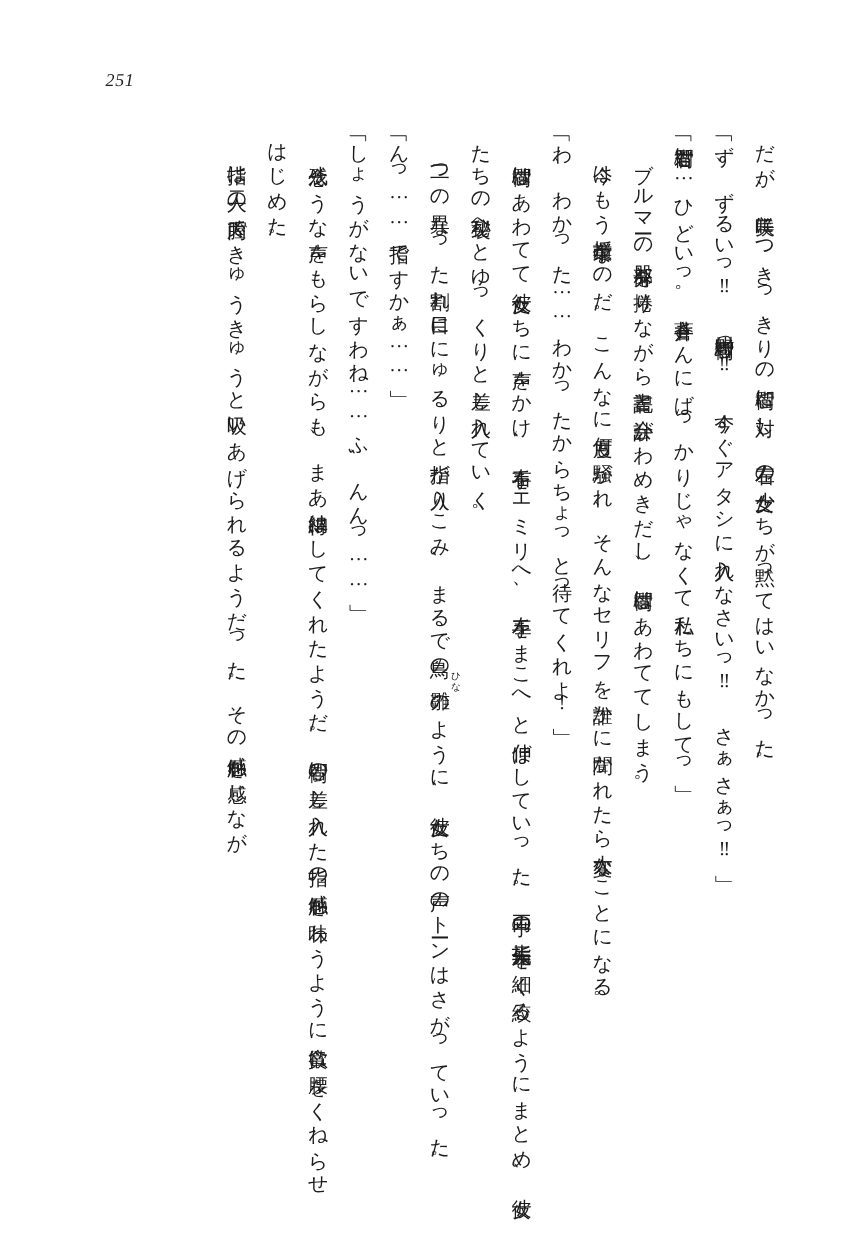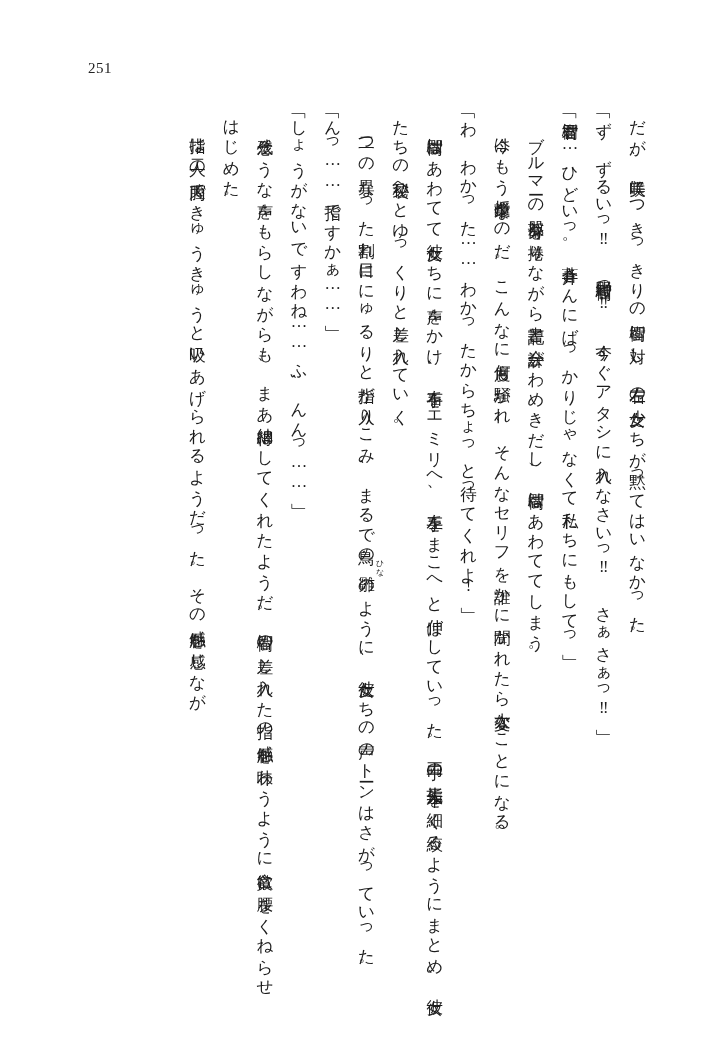--- a/index.html
+++ b/index.html
@@ -20,20 +20,21 @@
   }
   
   #page-number {
     position: absolute;
     top: 60px;
     left: 88px;
     font-size: 15px;
     letter-spacing: 0.5px;
     color: #222;
     font-family: "Liberation Serif", "DejaVu Serif", serif;
+    font-style: italic;
   }
   
   #body-text {
     position: absolute;
     top: 108px;
     right: 58px;
     height: 880px;
     width: 600px;
     writing-mode: vertical-rl;
     -webkit-writing-mode: vertical-rl;

